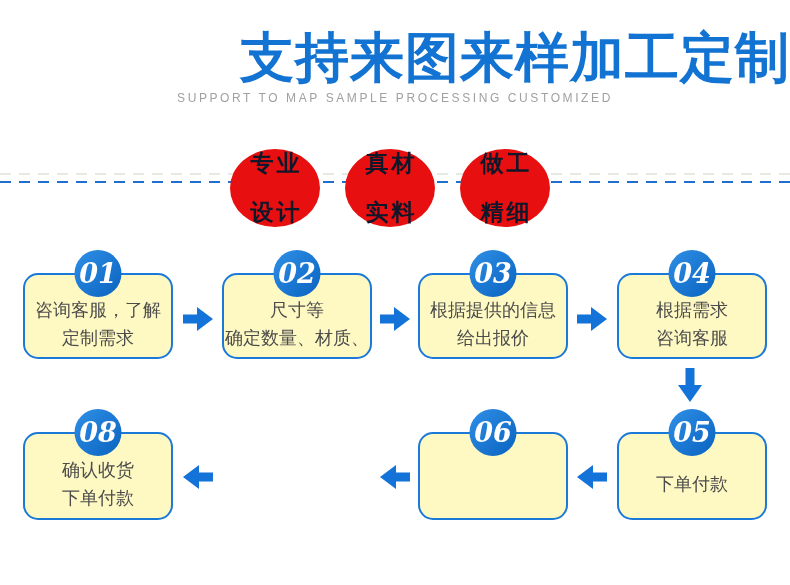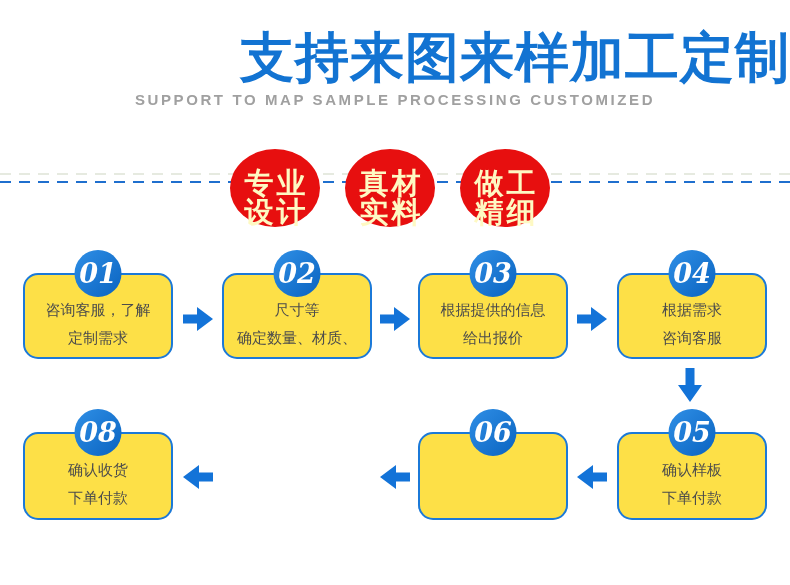--- a/index.html
+++ b/index.html
@@ -14,53 +14,53 @@
   
   .main-title{
     position:absolute;left:0;top:22px;width:790px;
     text-align:right;
     font-size:54px;font-weight:800;letter-spacing:1px;
     color:#1273d2;
   }
   .sub-title{
     position:absolute;left:0;top:91px;width:790px;
     text-align:center;
-    font-size:15px;font-weight:700;letter-spacing:2.6px;
+    font-size:12px;font-weight:400;letter-spacing:2.6px;
     color:#a0a0a0;
   }
   
   .dash-light{
     position:absolute;left:0;top:173px;width:790px;height:2px;
     background:repeating-linear-gradient(90deg,#e6eae0 0 11px,transparent 11px 19px);
     z-index:1;
   }
   .dash-blue{
     position:absolute;left:0;top:181px;width:790px;height:2px;
     background:repeating-linear-gradient(90deg,#1f6fce 0 11px,transparent 11px 19px);
     z-index:1;
   }
   
   .feature-circle{
     position:absolute;top:149px;width:90px;height:78px;
     border-radius:50%;
     background:#e70f0f;
-    color:#fef9c3;
-    display:flex;flex-direction:column;align-items:center;justify-content:flex-end;
+    color:#0f172a;
+    display:flex;flex-direction:column;align-items:center;justify-content:space-between;
     z-index:2;
-    font-size:29px;font-weight:600;line-height:29px;letter-spacing:3px;
+    font-size:23px;font-weight:600;line-height:29px;letter-spacing:3px;
     text-indent:3px;
   }
   .fc-1{left:230px;}
   .fc-2{left:345px;}
   .fc-3{left:460px;}
   
   .step{
     position:absolute;width:150px;height:86px;
     border:2px solid #1b79d8;border-radius:15px;
-    background:#fde047;
+    background:#fef9c3;
     display:flex;flex-direction:column;align-items:center;justify-content:center;
     box-sizing:border-box;
     z-index:2;
   }
   .row1{top:273px;}
   .row2{top:432px;height:88px;}
   .sx-1{left:23px;}
   .sx-2{left:222px;}
   .sx-3{left:418px;}
   .sx-4{left:617px;}
@@ -70,21 +70,21 @@
     background:linear-gradient(135deg,#2f8fe6 0%,#0a63c0 100%);
     color:#ffffff;
     display:flex;align-items:center;justify-content:center;
     font-family:"DejaVu Serif", serif;
     font-style:italic;font-weight:700;font-size:27px;
     z-index:3;
   }
   .step-text{
     margin-top:16px;
     text-align:center;
-    font-size:15px;line-height:28px;color:#4c4c4c;
+    font-size:18px;line-height:28px;color:#4c4c4c;
   }
   
   .arrow{position:absolute;z-index:2;}
   .arrow svg{display:block;}
   .ar-fill{fill:#1373d8;}
   .ar1{left:183px;top:307px;}
   .ar2{left:380px;top:307px;}
   .ar3{left:577px;top:307px;}
   .al1{left:183px;top:465px;}
   .al2{left:380px;top:465px;}
@@ -164,21 +164,20 @@
   <div class="step row2 sx-3">
     <div class="step-badge">
         <span>06</span>
       </div>
   </div>
   <div class="step row2 sx-4">
     <div class="step-badge">
         <span>05</span>
       </div>
     <div class="step-text">
-      <div>确认样板</div>
       <div>下单付款</div>
     </div>
   </div>
 
   <div class="arrow ar1">
     <svg width="30" height="24" viewBox="0 0 30 24">
         <polygon class="ar-fill" points="0,7.5 14,7.5 14,0 30,12 14,24 14,16.5 0,16.5"></polygon>
       </svg>
   </div>
   <div class="arrow ar2">

